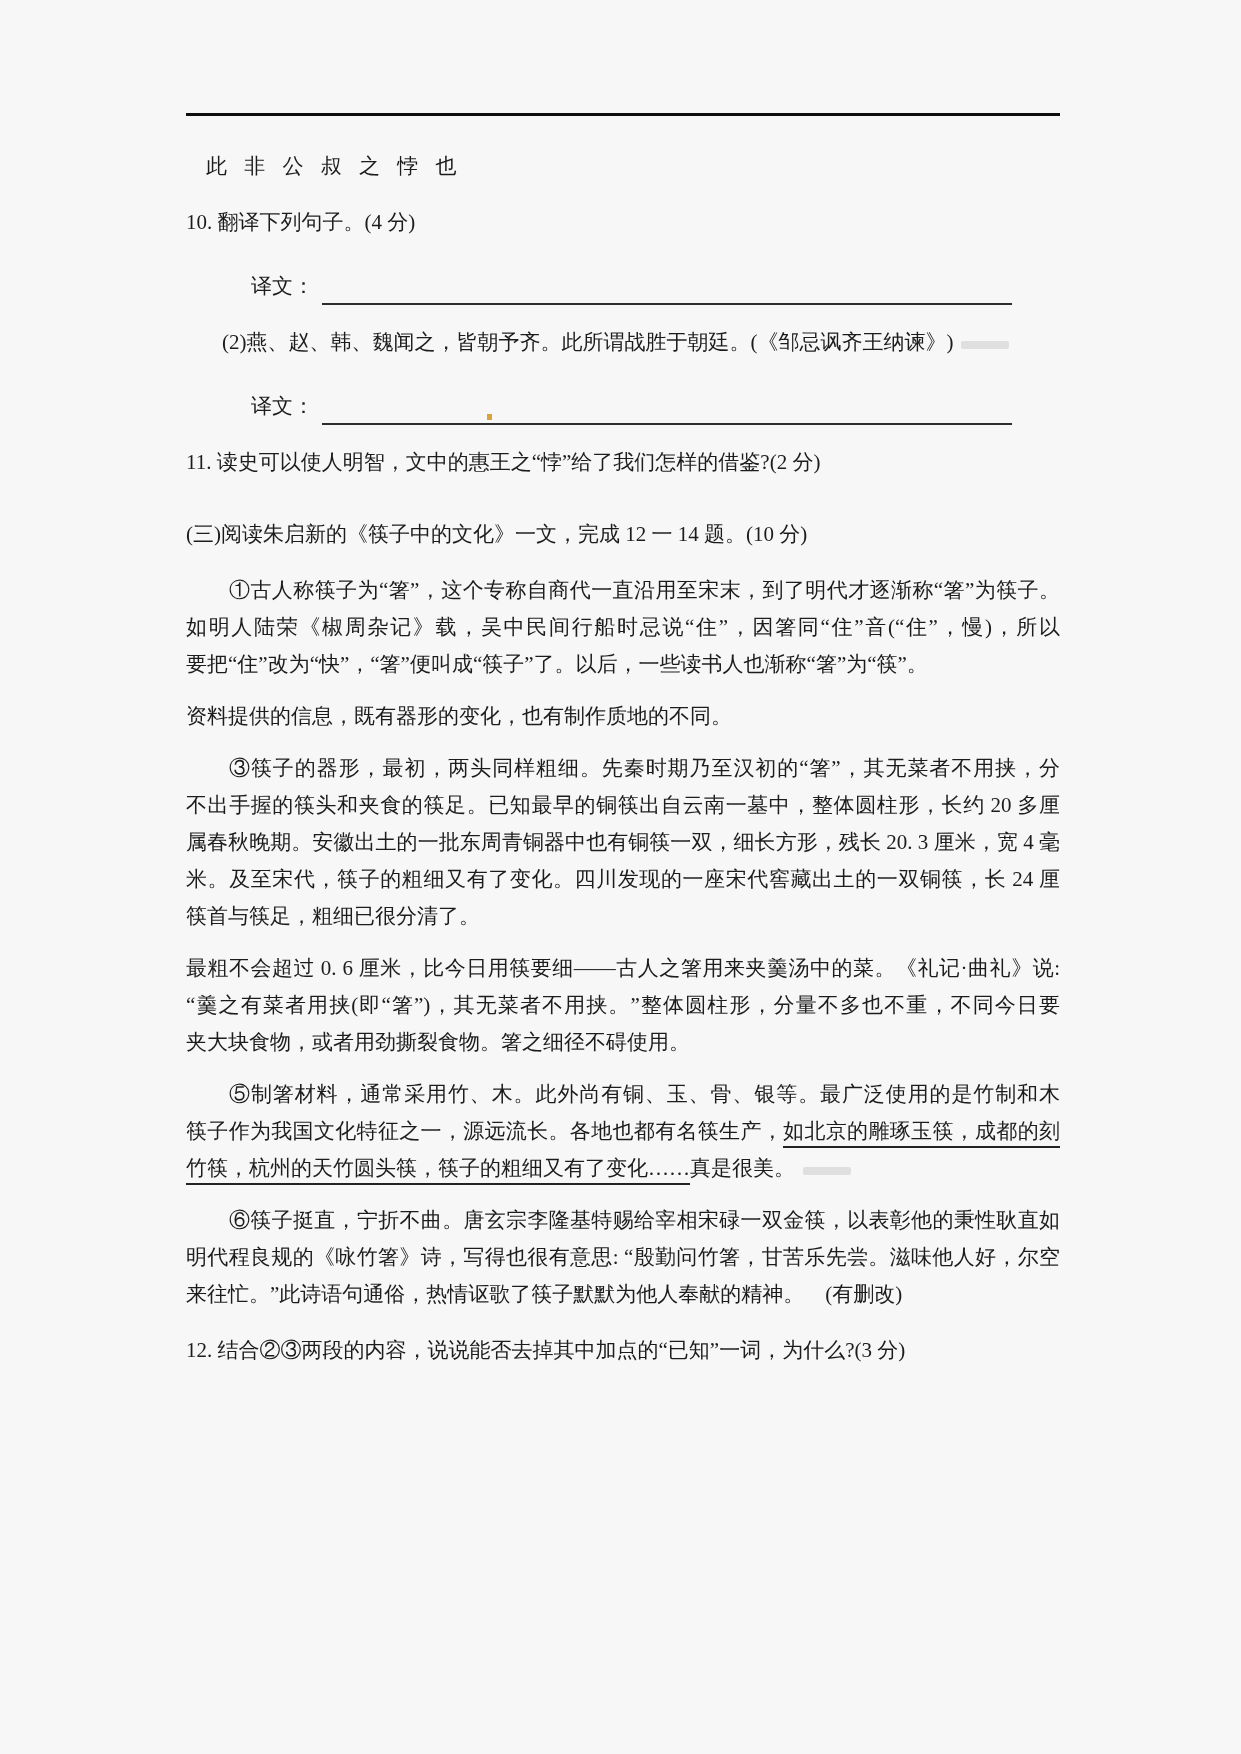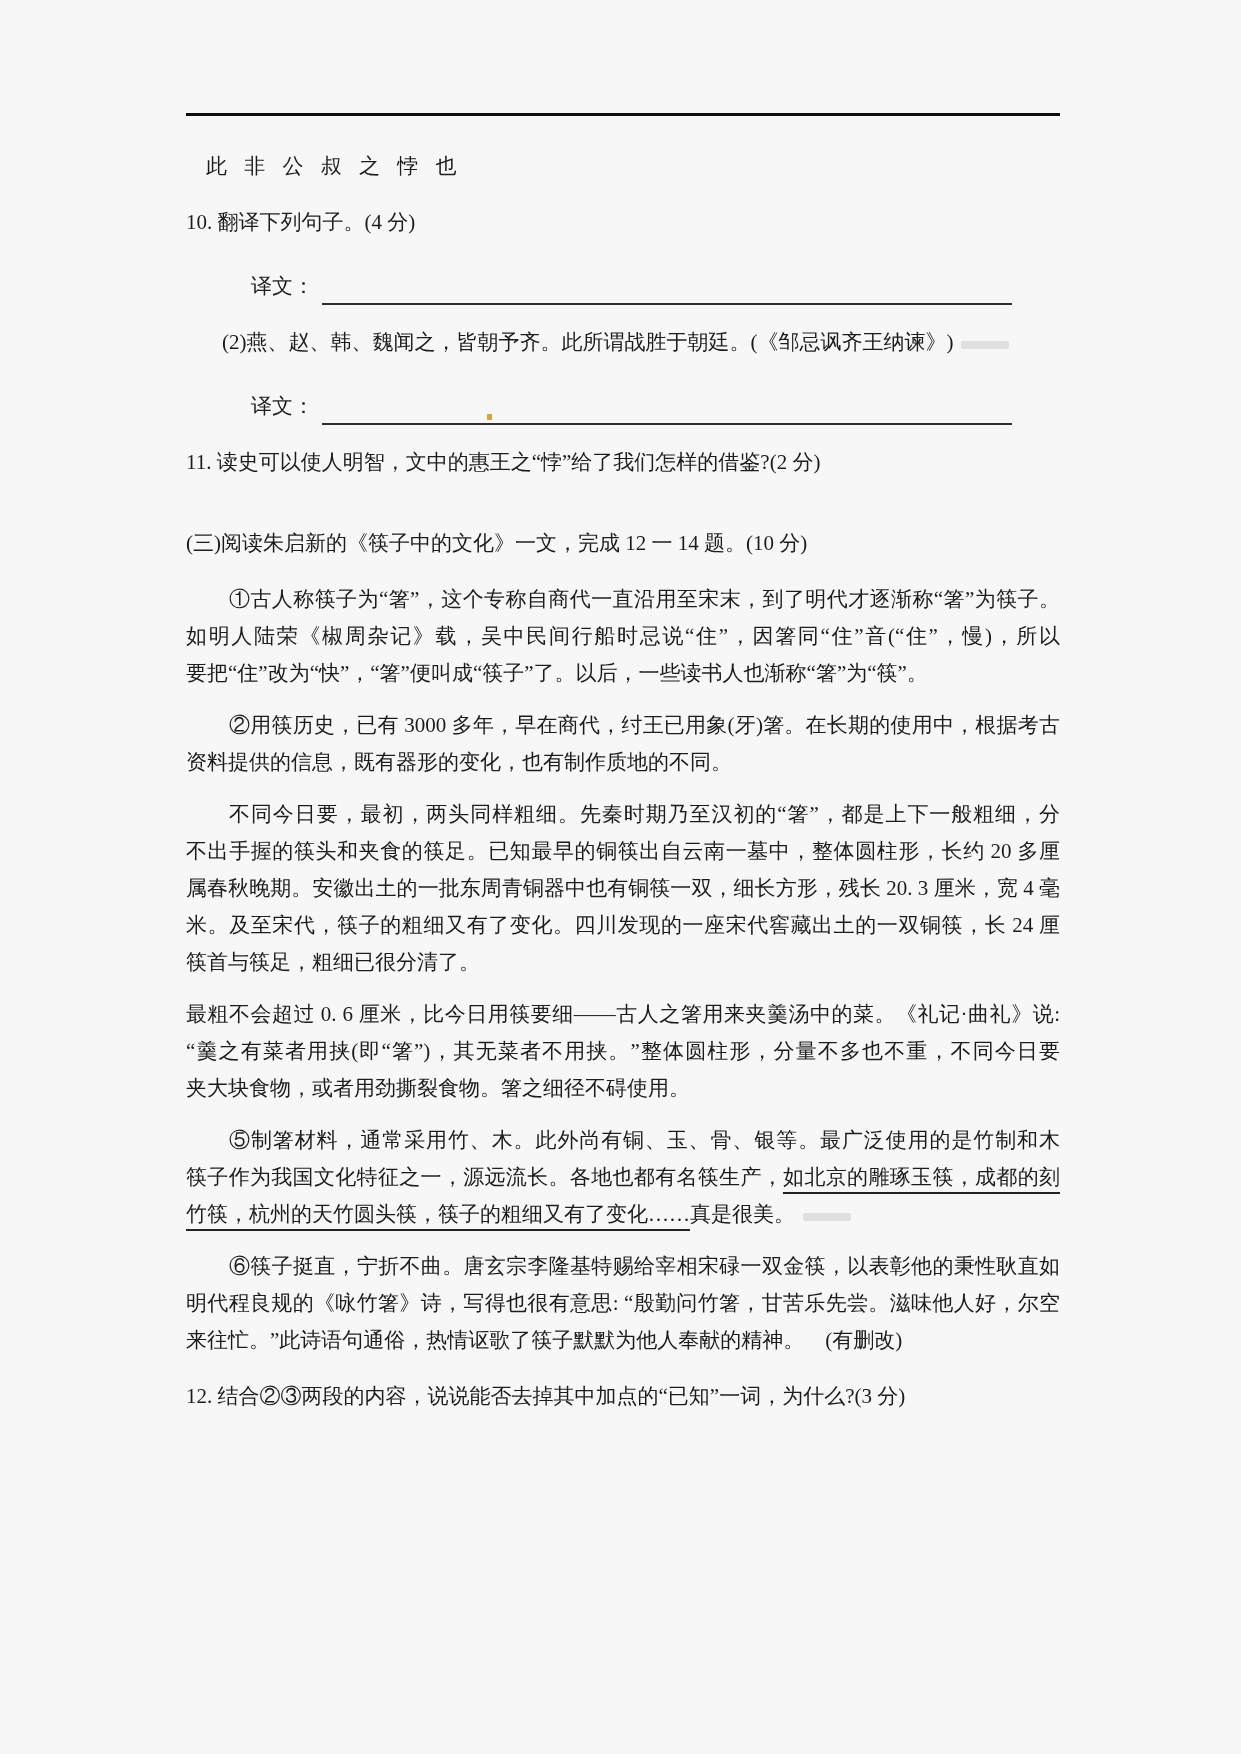--- a/index.html
+++ b/index.html
@@ -17,21 +17,21 @@
     color:var(--ink);
     font-family:"Liberation Serif","DejaVu Serif",serif;
     font-size:21px;
     overflow:hidden;
     margin:0 auto;
   }
   .content{position:absolute;left:186px;top:113px;width:874px;}
   .rule{height:3px;background:var(--rule);margin-bottom:32px;}
   .block{line-height:37px;height:37px;overflow:hidden;white-space:nowrap;}
   .mt19{margin-top:19px;}
-  .mt53{margin-top:44px;}
+  .mt53{margin-top:35px;}
   .fragment{padding-left:20px;letter-spacing:6px;}
   .sub{padding-left:36px;}
   
   .trans-row{display:flex;align-items:flex-end;height:37px;padding-left:65px;margin-top:27px;}
   .trans-label{flex:none;line-height:37px;}
   .trans-line{flex:1;height:30px;margin-left:8px;margin-right:48px;border-bottom:2px solid #2e2e2e;position:relative;}
   .stray-dot{position:absolute;left:165px;bottom:3px;width:5px;height:6px;background:var(--dot);}
   
   .smudge{display:inline-block;width:48px;height:8px;margin-left:8px;border-radius:2px;
           background:rgba(170,170,170,.30);vertical-align:baseline;}
@@ -76,25 +76,24 @@
 
     <div class="block mt53">(三)阅读朱启新的《筷子中的文化》一文，完成 12 一 14 题。(10 分)</div>
 
     <div>
         <div class="para first">
           <div class="tline firstline"><span>①古人称筷子为“箸”，这个专称自商代一直沿用至宋末，到了明代才逐渐称“箸”为筷子。</span></div>
           <div class="tline"><span>如明人陆荣《椒周杂记》载，吴中民间行船时忌说“住”，因箸同“住”音(“住”，慢)，所以</span></div>
           <div class="tline lastline"><span>要把“住”改为“快”，“箸”便叫成“筷子”了。以后，一些读书人也渐称“箸”为“筷”。</span></div>
         </div>
         <div class="para">
-          <div class="tline firstline"><span>②用筷历史，已有 3000 多年，早在商代，纣王已用象(牙)箸。在长期的使用中，根据考古</span></div>
           <div class="tline lastline"><span>资料提供的信息，既有器形的变化，也有制作质地的不同。</span></div>
         </div>
         <div class="para">
-          <div class="tline firstline"><span>不同今日要，最初，两头同样粗细。先秦时期乃至汉初的“箸”，都是上下一般粗细，分</span></div>
+          <div class="tline firstline"><span>③筷子的器形，最初，两头同样粗细。先秦时期乃至汉初的“箸”，其无菜者不用挟，分</span></div>
           <div class="tline"><span>不出手握的筷头和夹食的筷足。已知最早的铜筷出自云南一墓中，整体圆柱形，长约 20 多厘米，</span></div>
           <div class="tline"><span>属春秋晚期。安徽出土的一批东周青铜器中也有铜筷一双，细长方形，残长 20. 3 厘米，宽 4 毫</span></div>
           <div class="tline"><span>米。及至宋代，筷子的粗细又有了变化。四川发现的一座宋代窖藏出土的一双铜筷，长 24 厘米，</span></div>
           <div class="tline lastline"><span>筷首与筷足，粗细已很分清了。</span></div>
         </div>
         <div class="para">
           <div class="tline"><span>最粗不会超过 0. 6 厘米，比今日用筷要细——古人之箸用来夹羹汤中的菜。《礼记·曲礼》说:</span></div>
           <div class="tline"><span>“羹之有菜者用挟(即“箸”)，其无菜者不用挟。”整体圆柱形，分量不多也不重，不同今日要</span></div>
           <div class="tline lastline"><span>夹大块食物，或者用劲撕裂食物。箸之细径不碍使用。</span></div>
         </div>

